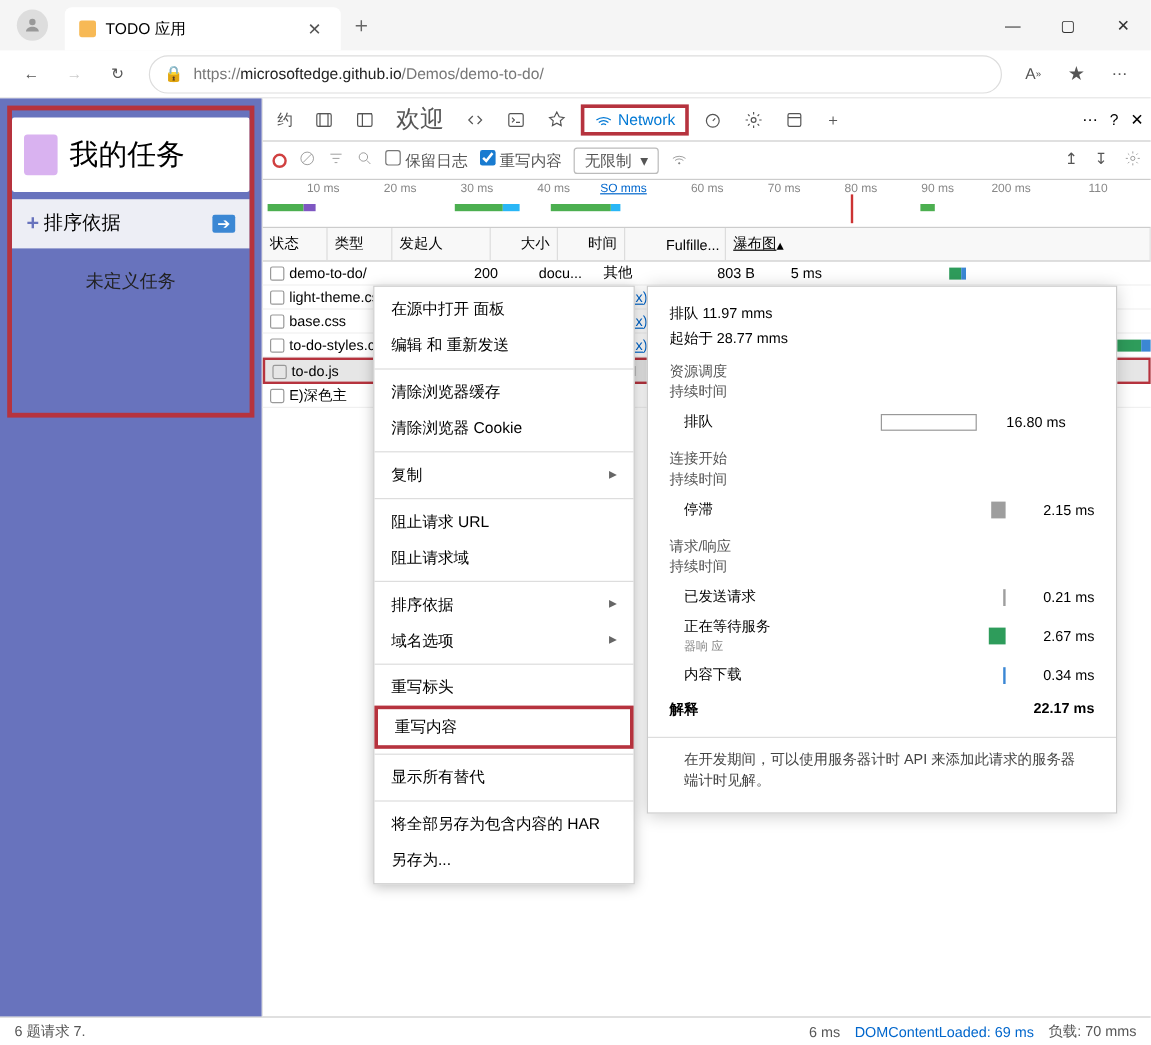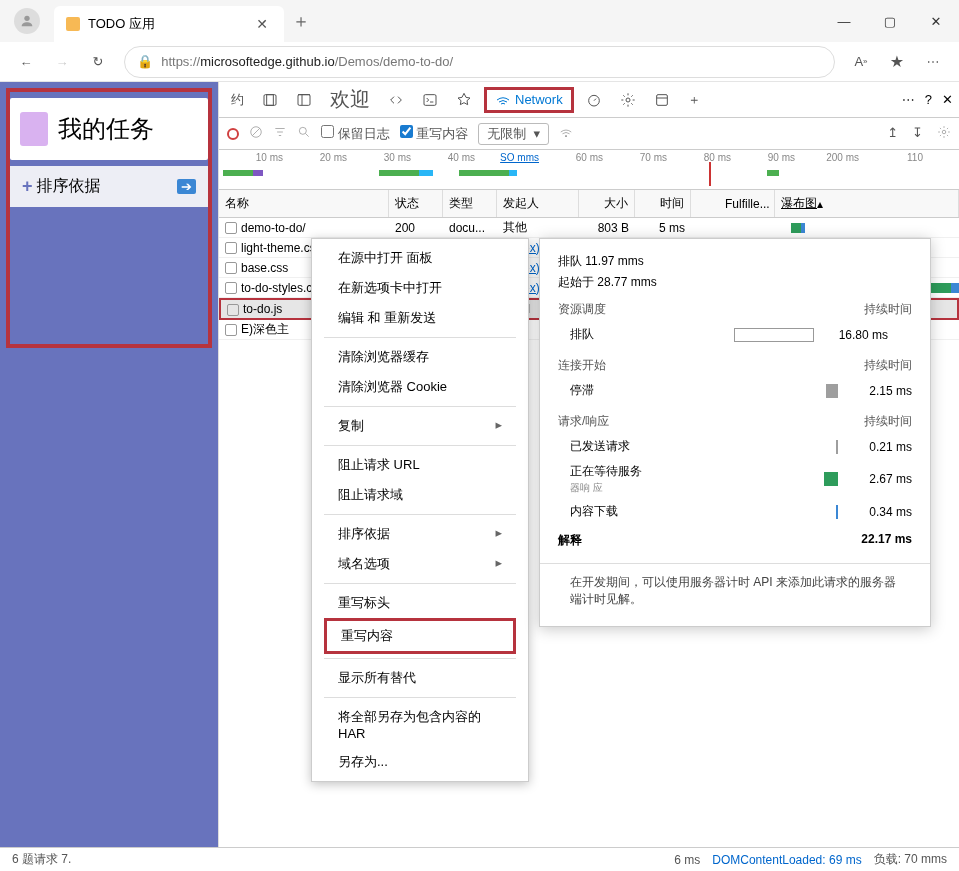--- a/index.html
+++ b/index.html
@@ -64,29 +64,29 @@
 
 .gridbody { position: relative; flex:1; }
 .row { display: flex; height: 20px; align-items: center; font-size: 12px; border-bottom: 1px solid #f0f0f0; }
 .row > div { padding: 0 6px; overflow: hidden; white-space: nowrap; }
 .row .lnk { color: #0066cc; text-decoration: underline; }
 .row .fic { width:12px; height:12px; display:inline-block; border:1px solid #999; margin-right:4px; vertical-align:middle; border-radius:2px; }
 .row.sel { background: #e6e6e6; border:2px solid #b6333e; height:22px; }
 .wfbar { position: relative; height: 14px; width:100%; }
 .wfbar .seg { position:absolute; height:10px; top:2px; }
 
-.ctxmenu { position: absolute; top: 20px; left: 92px; width: 218px; background: #fff; box-shadow: 0 2px 10px rgba(0,0,0,.25); border:1px solid #ccc; padding: 4px 12px; font-size: 13px; z-index: 10; }
+.ctxmenu { position: absolute; top: 20px; left: 92px; width: 218px; background: #fff; box-shadow: 0 2px 10px rgba(0,0,0,.25); border:1px solid #ccc; padding: 4px 0; font-size: 13px; z-index: 10; }
 .ctxmenu .mi { padding: 6px 14px; }
 .ctxmenu .mi.hl { border: 3px solid #b6333e; }
 .ctxmenu .sep { height: 1px; background: #ddd; margin: 4px 0; }
 .ctxmenu .arrow::after { content: "▸"; float: right; color:#666; }
 
 .tooltip { position: absolute; left: 320px; top: 20px; width: 392px; background: #fff; box-shadow: 0 2px 14px rgba(0,0,0,.22); border:1px solid #ccc; padding: 14px 18px; font-size: 12px; z-index: 11; }
 .tooltip .hdr { margin-bottom: 4px; }
-.tooltip .sec { display:flex; justify-content: space-between; margin: 10px 0 4px; color:#555; }
+.tooltip .sec { display:flex; justify-content: space-between; margin: 10px 0 4px; color:#555;flex-direction:column; }
 .tooltip .line { display: flex; align-items: center; padding: 4px 0 4px 12px; }
 .tooltip .line .lbl { flex: 0 0 150px; }
 .tooltip .line .swatch { width: 40px; height: 14px; margin: 0 14px; }
 .tooltip .line .val { flex: 0 0 60px; text-align: right; }
 .tooltip .bold { font-weight: bold; display:flex; justify-content:space-between; padding:8px 0; }
 
 .statusbar { height: 24px; border-top: 1px solid #ccc; display: flex; align-items: center; padding: 0 12px; font-size: 12px; color: #555; gap: 12px; }
 .statusbar .dcl { color: #0066cc; }
 </style>
 </head>
@@ -133,20 +133,21 @@
     <div class="hl"></div>
     <div class="card">
       <span class="clip"></span>
       <span>我的任务</span>
     </div>
     <div class="addrow">
       <span class="plus">+</span>
       <span>排序依据</span>
       <span class="arr">➔</span>
     </div>
+    <div class="undef">未定义任务</div>
   </div>
 
   <div class="devtools">
 
     <div class="dtabs">
       <span class="item">约</span>
       <span class="item">
           <svg viewBox="0 0 24 24">
             <rect x="3" y="4" width="18" height="16" rx="2"></rect>
             <rect x="7" y="4" width="10" height="16"></rect>
@@ -265,21 +266,20 @@
         <span class="chip" style="left:160px;width:40px;background:#4caf50"></span>
         <span class="chip" style="left:200px;width:14px;background:#29b6f6"></span>
         <span class="chip" style="left:240px;width:50px;background:#4caf50"></span>
         <span class="chip" style="left:290px;width:8px;background:#29b6f6"></span>
         <span class="chip" style="left:490px;width:2px;height:24px;top:-4px;background:#c33"></span>
         <span class="chip" style="left:548px;width:12px;background:#4caf50"></span>
       </div>
     </div>
 
     <div class="grid-head">
-      <div class="col-name">名称</div>
       <div class="col-status">状态</div>
       <div class="col-type">类型</div>
       <div class="col-init">发起人</div>
       <div class="col-size">大小</div>
       <div class="col-time">时间</div>
       <div class="col-fulf">Fulfille...</div>
       <div class="col-wf">
           <span>瀑布图</span>
           <span style="float:right">▴</span>
         </div>
@@ -375,21 +375,20 @@
             <div class="col-time"></div>
             <div class="col-fulf"></div>
             <div class="col-wf">
               <div class="wfbar"></div>
             </div>
           </div>
         </div>
 
       <div class="ctxmenu" id="ctxmenu">
           <div class="mi">在源中打开 面板</div>
-          <div class="mi">在新选项卡中打开</div>
           <div class="mi">编辑 和 重新发送</div>
           <div class="sep"></div>
           <div class="mi">清除浏览器缓存</div>
           <div class="mi">清除浏览器 Cookie</div>
           <div class="sep"></div>
           <div class="mi arrow">复制</div>
           <div class="sep"></div>
           <div class="mi">阻止请求 URL</div>
           <div class="mi">阻止请求域</div>
           <div class="sep"></div>

